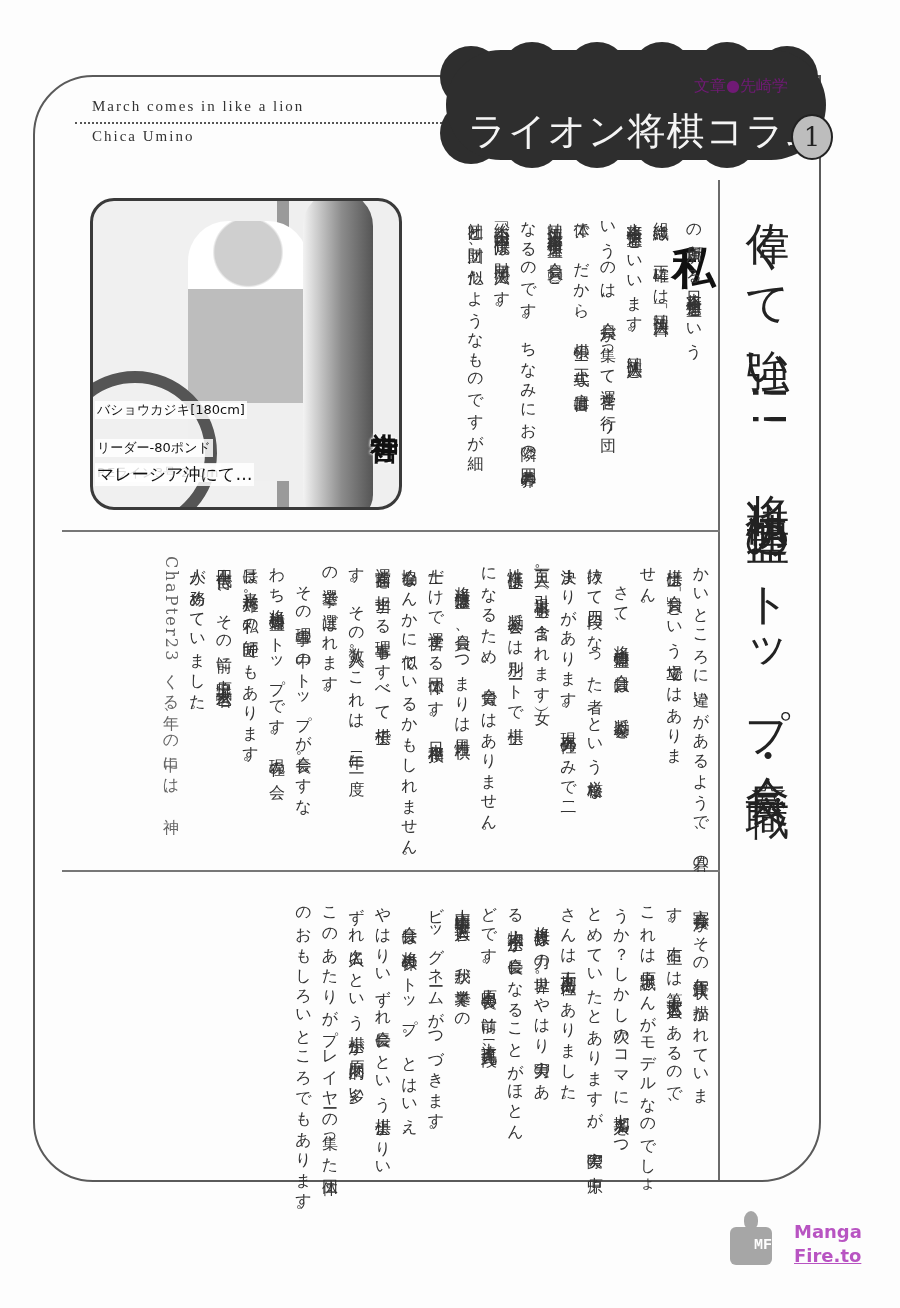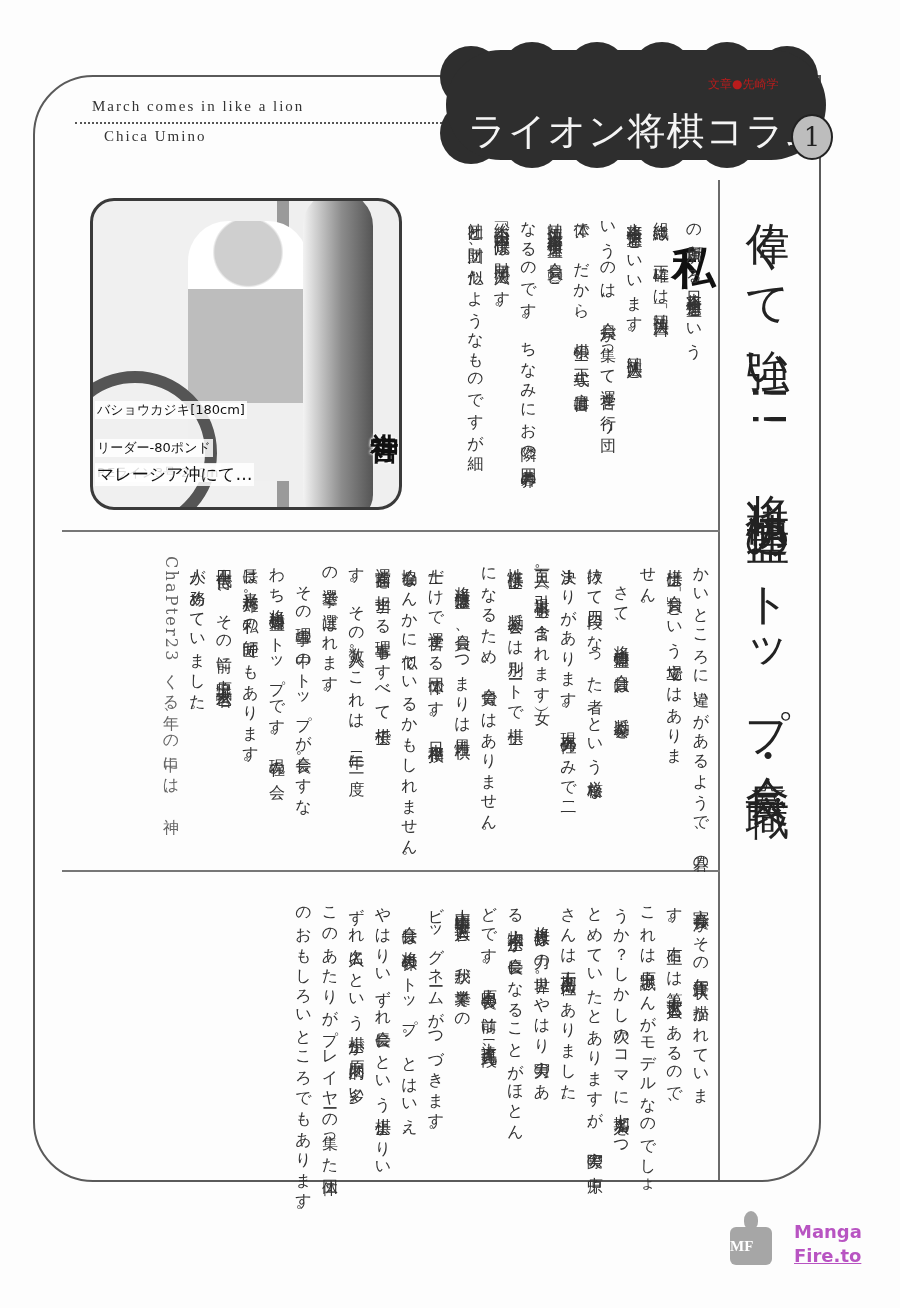--- a/index.html
+++ b/index.html
@@ -15,21 +15,21 @@
   }
   .series-title {
     position: absolute; left: 92px; top: 98px; font-size: 15px; letter-spacing: 2px;
     font-family: "Liberation Serif", serif; color: #333;
   }
   .dotted {
     position: absolute; left: 75px; top: 122px; width: 375px; border-top: 2px dotted #555;
   }
   .author {
     position: absolute; left: 92px; top: 128px; font-size: 15px; letter-spacing: 2px;
-    font-family: "Liberation Serif", serif; color: #333; margin-left: 12px;
+    font-family: "Liberation Serif", serif; color: #333;
   }
   .badge {
     position: absolute; left: 446px; top: 50px; width: 380px; height: 110px;
   }
   .badge .cloud {
     position: absolute; inset: 0;
     background: #2e2e2e;
     border-radius: 55px;
     box-shadow: 0 0 0 2px #1f1f1f;
   }
@@ -39,21 +39,21 @@
   .badge .t1 {
     position: absolute; left: 26px; top: 8px; color: #f4f4f4; font-size: 40px;
     font-family: "DejaVu Sans", sans-serif; font-weight: normal; letter-spacing: 1px;
   }
   .badge .t1 small { font-size: 24px; }
   .badge .t2 {
     position: absolute; left: 22px; top: 56px; color: #f4f4f4; font-size: 38px;
     font-family: "DejaVu Sans", sans-serif; letter-spacing: 1px;
   }
   .badge .credit {
-    position: absolute; left: 262px; top: 26px; color: #b91c1c; font-size: 12px;
+    position: absolute; left: 248px; top: 26px; color: #701a75; font-size: 16px;
   }
   .badge .num {
     position: absolute; left: 345px; top: 64px; width: 38px; height: 42px; border-radius: 50%;
     background: #bdbdbd; border: 2px solid #222; color: #222; font-size: 26px; text-align: center;
     line-height: 42px;
   }
   .headline-col {
     position: absolute; left: 718px; top: 180px; width: 100px; height: 1000px;
     border-left: 2px solid #6a6a6a;
   }
@@ -100,22 +100,22 @@
     position: absolute; writing-mode: vertical-rl; font-size: 16px; line-height: 26.5px;
     letter-spacing: 2.2px; color: #333; white-space: pre;
   }
   .vtext .drop { font-size: 44px; font-weight: bold; color: #111; line-height: 40px; }
   .faint { color: #666; }
   .watermark {
     position: absolute; left: 730px; top: 1215px; width: 170px; height: 60px; opacity: 0.75;
   }
   .watermark .logo {
     position: absolute; left: 0; top: 12px; width: 42px; height: 38px; background: #8a8a8a;
-    border-radius: 6px; color: #fff; font-family: Liberation Serif, serif; font-weight: bold;
-    font-size: 15px; text-align: left; line-height: 38px;
+    border-radius: 6px; color: #fff; font-family: Liberation Mono, monospace; font-weight: bold;
+    font-size: 15px; text-align: right; line-height: 38px;
   }
   .watermark .flame {
     position: absolute; left: 14px; top: -4px; width: 14px; height: 18px; background: #8a8a8a;
     border-radius: 50% 50% 40% 40%;
   }
   .watermark .l1, .watermark .l2 {
     position: absolute; left: 64px; color: #a21caf; font-family: "DejaVu Sans", sans-serif;
     font-weight: bold; font-size: 18px; line-height: 22px;
   }
   .watermark .l1 { top: 6px; }

